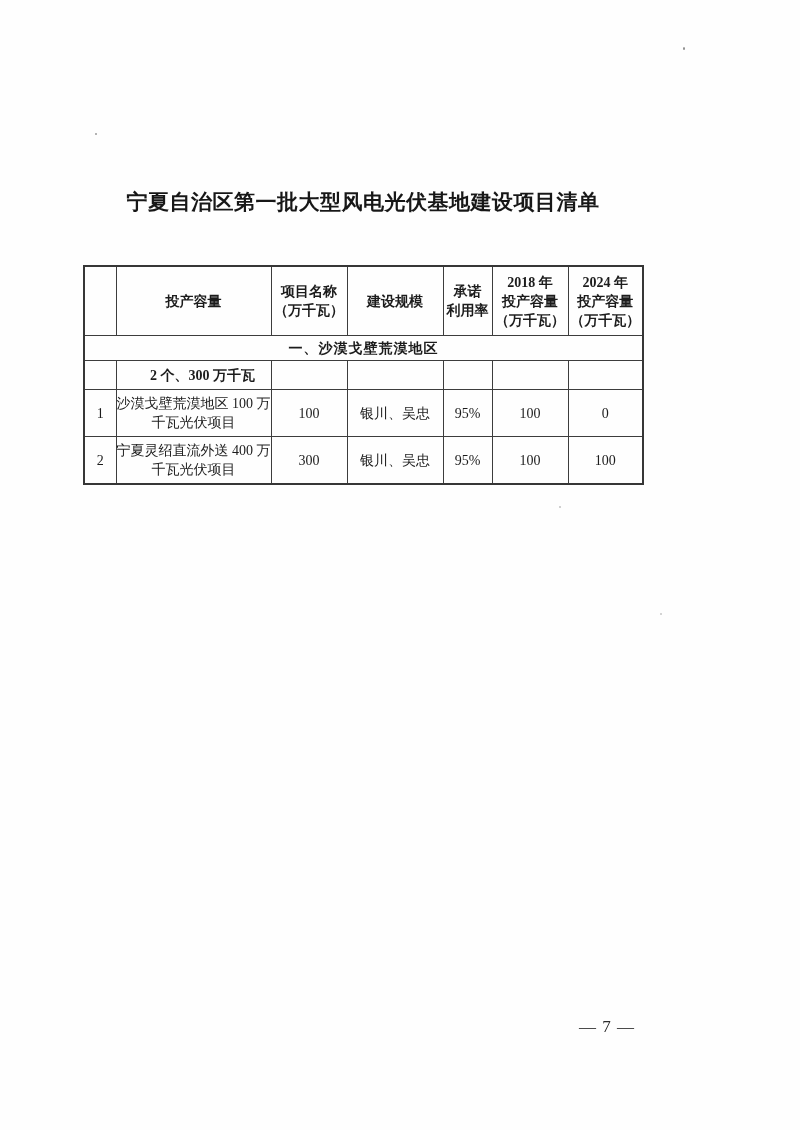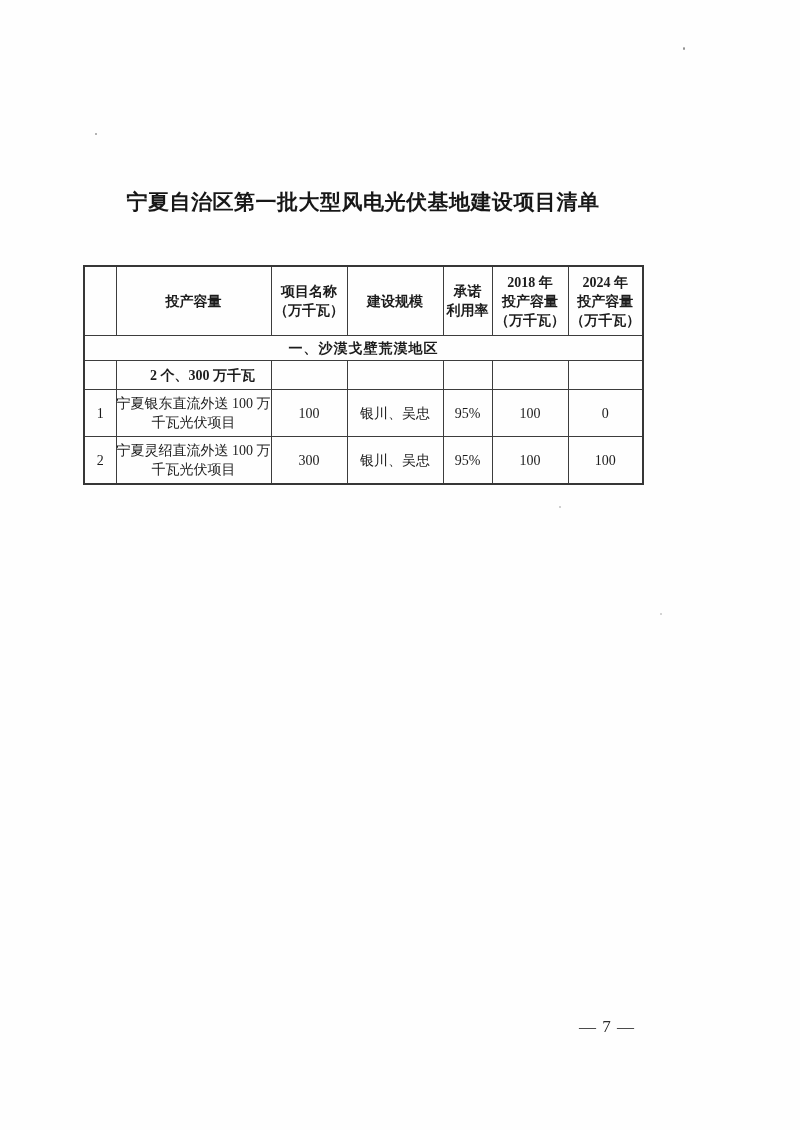--- a/index.html
+++ b/index.html
@@ -140,32 +140,32 @@
           <td class="summary-cell">2 个、300 万千瓦</td>
           <td></td>
           <td></td>
           <td></td>
           <td></td>
           <td></td>
         </tr>
 
         <tr class="data-row">
           <td>1</td>
-          <td class="name-cell">宁夏银东直流外送 100 万
+          <td class="name-cell">沙漠戈壁荒漠地区 100 万
 千瓦光伏项目</td>
           <td>100</td>
           <td>银川、吴忠</td>
           <td>95%</td>
           <td>100</td>
           <td>0</td>
         </tr>
 
         <tr class="data-row" style="height:47px">
           <td>2</td>
-          <td class="name-cell">宁夏灵绍直流外送 100 万
+          <td class="name-cell">宁夏灵绍直流外送 400 万
 千瓦光伏项目</td>
           <td>300</td>
           <td>银川、吴忠</td>
           <td>95%</td>
           <td>100</td>
           <td>100</td>
         </tr>
       </tbody>
     </table>
   </div>

